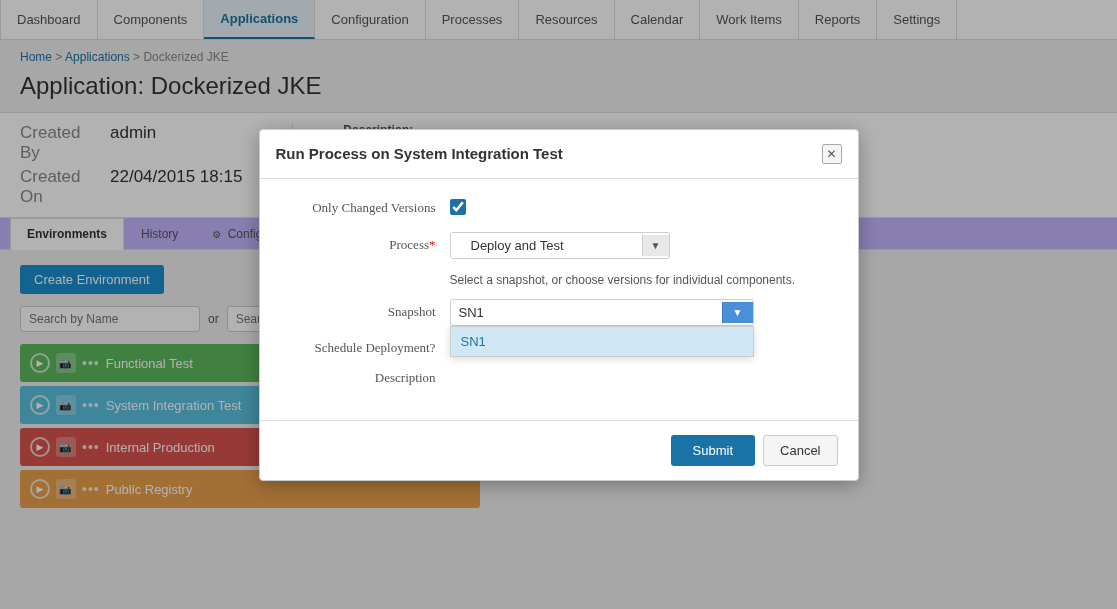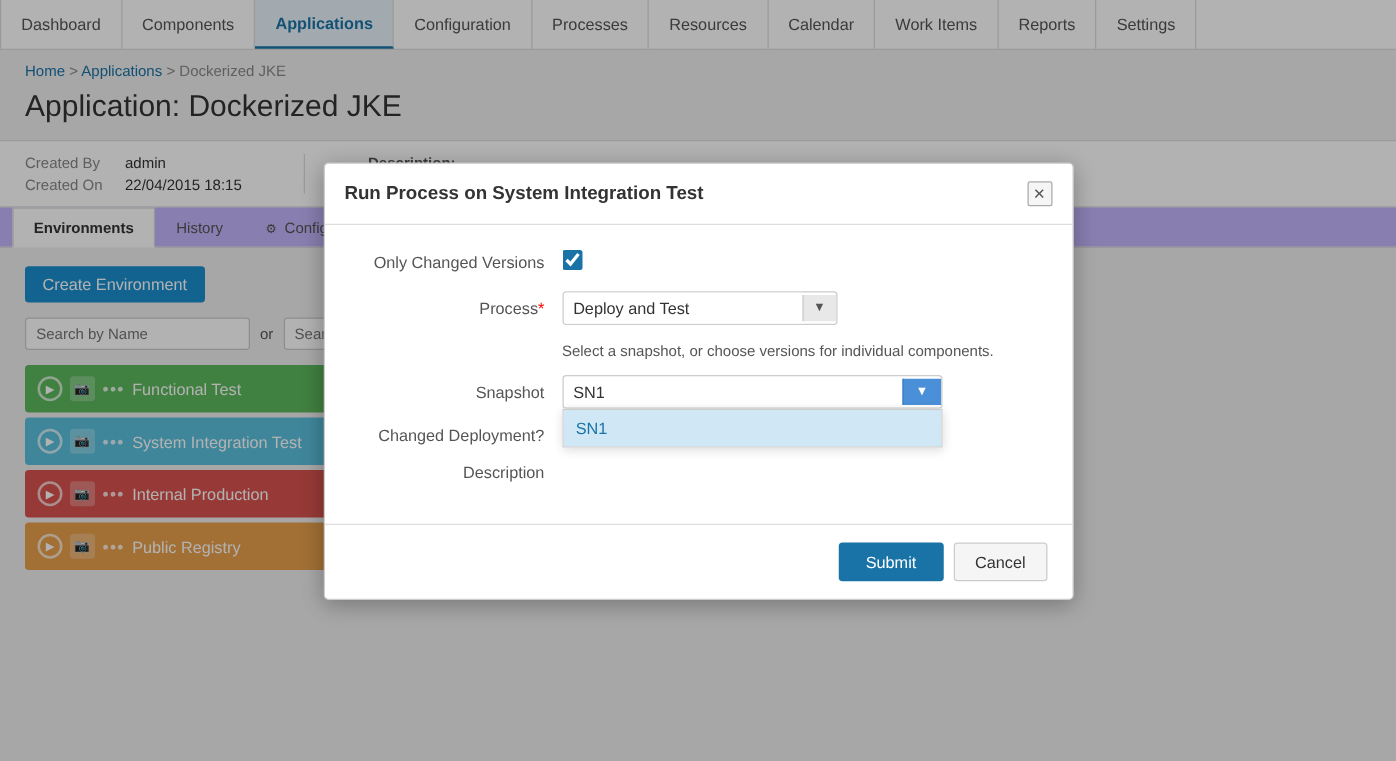--- a/index.html
+++ b/index.html
@@ -50,21 +50,21 @@
     
     .meta-section {
       background: #fff;
       border-top: 1px solid #ddd;
       border-bottom: 1px solid #ddd;
       padding: 10px 20px;
       display: flex;
       gap: 40px;
     }
     .meta-left { display: flex; flex-direction: column; gap: 4px; }
-    .meta-row { display: flex; font-size: 12px; }
+    .meta-row { display: flex; gap: 10px; font-size: 17px; }
     .meta-label { color: #888; width: 80px; }
     .meta-value { color: #333; }
     .meta-divider { width: 1px; background: #ddd; margin: 0 10px; }
     .meta-right { display: flex; flex-direction: column; gap: 4px; font-size: 12px; }
     .meta-desc-label { color: #555; font-weight: bold; }
     .meta-desc-value { color: #555; }
 
     
     .sub-tabs {
       background: #c4b5fd;
@@ -224,20 +224,21 @@
       display: flex;
       align-items: center;
       margin-bottom: 14px;
     }
     .form-label {
       width: 160px;
       text-align: right;
       padding-right: 14px;
       font-size: 13px;
       color: #555;
+      font-family: Liberation Serif, serif;
     }
     .form-label .required { color: red; }
     .form-control-area { flex: 1; }
 
     
     .checkbox-input {
       width: 16px; height: 16px;
       cursor: pointer;
       accent-color: #1a73a7;
     }
@@ -246,21 +247,21 @@
     .process-select-wrapper {
       display: flex;
       align-items: center;
       border: 1px solid #ccc;
       border-radius: 3px;
       overflow: hidden;
       width: 220px;
     }
     .process-select-text {
       flex: 1;
-      padding: 5px 8px;
+      padding: 5px 20px;
       font-size: 13px;
       color: #333;
       background: #fff;
     }
     .process-select-btn {
       background: #e8e8e8;
       border-left: 1px solid #ccc;
       padding: 5px 8px;
       cursor: pointer;
       font-size: 10px;
@@ -491,21 +492,21 @@
               <span class="snapshot-btn">▼</span>
             </div>
             <div class="snapshot-dropdown">
               <div class="snapshot-option selected">SN1</div>
             </div>
           </div>
         </div>
       </div>
 
       <div class="form-row">
-        <div class="form-label">Changed Deployment?</div>
+        <div class="form-label">Schedule Deployment?</div>
         <div class="form-control-area"></div>
       </div>
 
       <div class="form-row">
         <div class="form-label">Description</div>
         <div class="form-control-area"></div>
       </div>
     </div>
 
     <div class="modal-footer">

